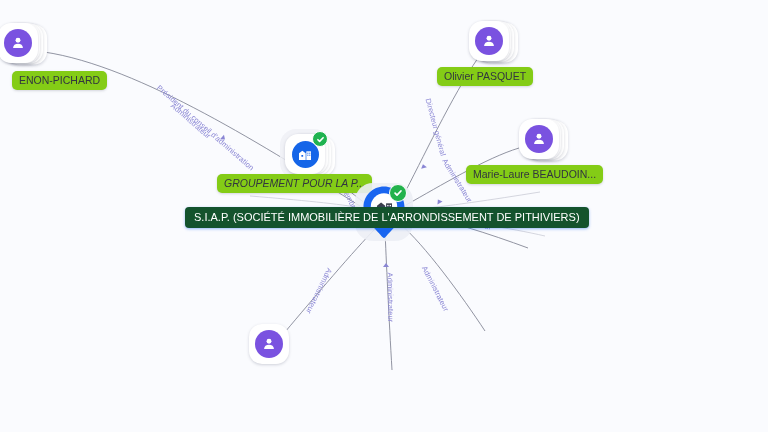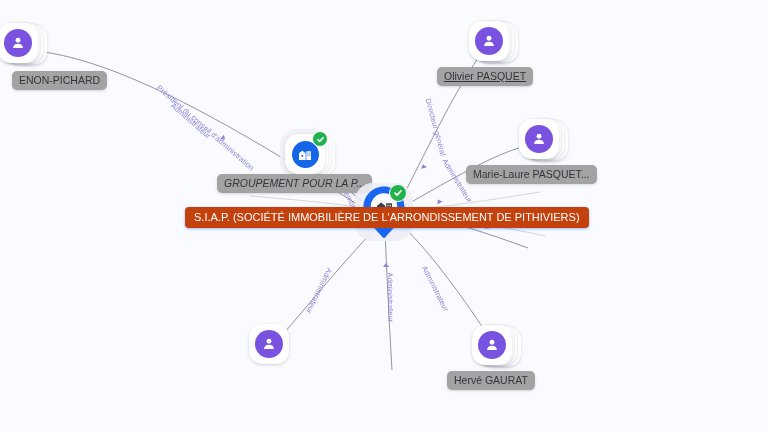--- a/index.html
+++ b/index.html
@@ -177,31 +177,31 @@
     background: #22b24c;
     border: 1.5px solid #ffffff;
     display: flex;
     align-items: center;
     justify-content: center;
     z-index: 7;
   }
   
   .node-label {
     margin-top: 2px;
-    background: #a3a3a3;
+    background: #84cc16;
     color: #32353f;
     font-size: 10.5px;
     line-height: 13px;
     padding: 3px 7px;
     border-radius: 5px;
     white-space: nowrap;
     box-shadow: 0 1px 2.5px rgba(60,64,90,0.20);
   }
   .node-label.selected {
-    background: #c2410c;
+    background: #14532d;
     color: #ffffff;
     font-size: 11px;
     padding: 4px 9px;
     border-radius: 4px;
     box-shadow: 0 1px 3px rgba(26,102,240,0.45);
   }
   
   .edge-label {
     position: absolute;
     color: #8a86d4;
@@ -319,57 +319,41 @@
       <div class="avatar-stack s1"></div>
       <div class="avatar-card">
         <div class="avatar-circle">
           <svg width="16" height="16" viewBox="0 0 24 24" fill="#ffffff">
             <circle cx="12" cy="8" r="3.7"></circle>
             <path d="M4.6 19.5c0-4.1 3.3-6.4 7.4-6.4s7.4 2.3 7.4 6.4z"></path>
           </svg>
         </div>
       </div>
     </div>
-    <div class="node-label" style="position:absolute; left:-32px; top:44px;text-decoration:underline;">Olivier PASQUET</div>
+    <div class="node-label" style="position:absolute; left:-32px; top:44px;">Olivier PASQUET</div>
   </div>
 
   <div class="node" style="left:541px; top:141px;">
     <div class="avatar-wrap">
       <div class="avatar-stack s3"></div>
       <div class="avatar-stack s2"></div>
       <div class="avatar-stack s1"></div>
       <div class="avatar-card">
         <div class="avatar-circle">
           <svg width="16" height="16" viewBox="0 0 24 24" fill="#ffffff">
             <circle cx="12" cy="8" r="3.7"></circle>
             <path d="M4.6 19.5c0-4.1 3.3-6.4 7.4-6.4s7.4 2.3 7.4 6.4z"></path>
           </svg>
         </div>
       </div>
     </div>
-    <div class="node-label" style="position:absolute; left:-53px; top:44px;">Marie-Laure PASQUET...</div>
-  </div>
-
-
-  <div class="node" style="left:494px; top:347px;">
-    <div class="avatar-wrap">
-      <div class="avatar-stack s3"></div>
-      <div class="avatar-stack s2"></div>
-      <div class="avatar-stack s1"></div>
-      <div class="avatar-card">
-        <div class="avatar-circle">
-          <svg width="16" height="16" viewBox="0 0 24 24" fill="#ffffff">
-            <circle cx="12" cy="8" r="3.7"></circle>
-            <path d="M4.6 19.5c0-4.1 3.3-6.4 7.4-6.4s7.4 2.3 7.4 6.4z"></path>
-          </svg>
-        </div>
-      </div>
-    </div>
-    <div class="node-label" style="position:absolute; left:-25px; top:44px;">Hervé GAURAT</div>
-  </div>
+    <div class="node-label" style="position:absolute; left:-53px; top:44px;">Marie-Laure BEAUDOIN...</div>
+  </div>
+
+
 
 
   <div class="node" style="left:271px; top:346px;">
     <div class="avatar-wrap">
       <div class="avatar-card">
         <div class="avatar-circle">
           <svg width="16" height="16" viewBox="0 0 24 24" fill="#ffffff">
             <circle cx="12" cy="8" r="3.7"></circle>
             <path d="M4.6 19.5c0-4.1 3.3-6.4 7.4-6.4s7.4 2.3 7.4 6.4z"></path>
           </svg>

